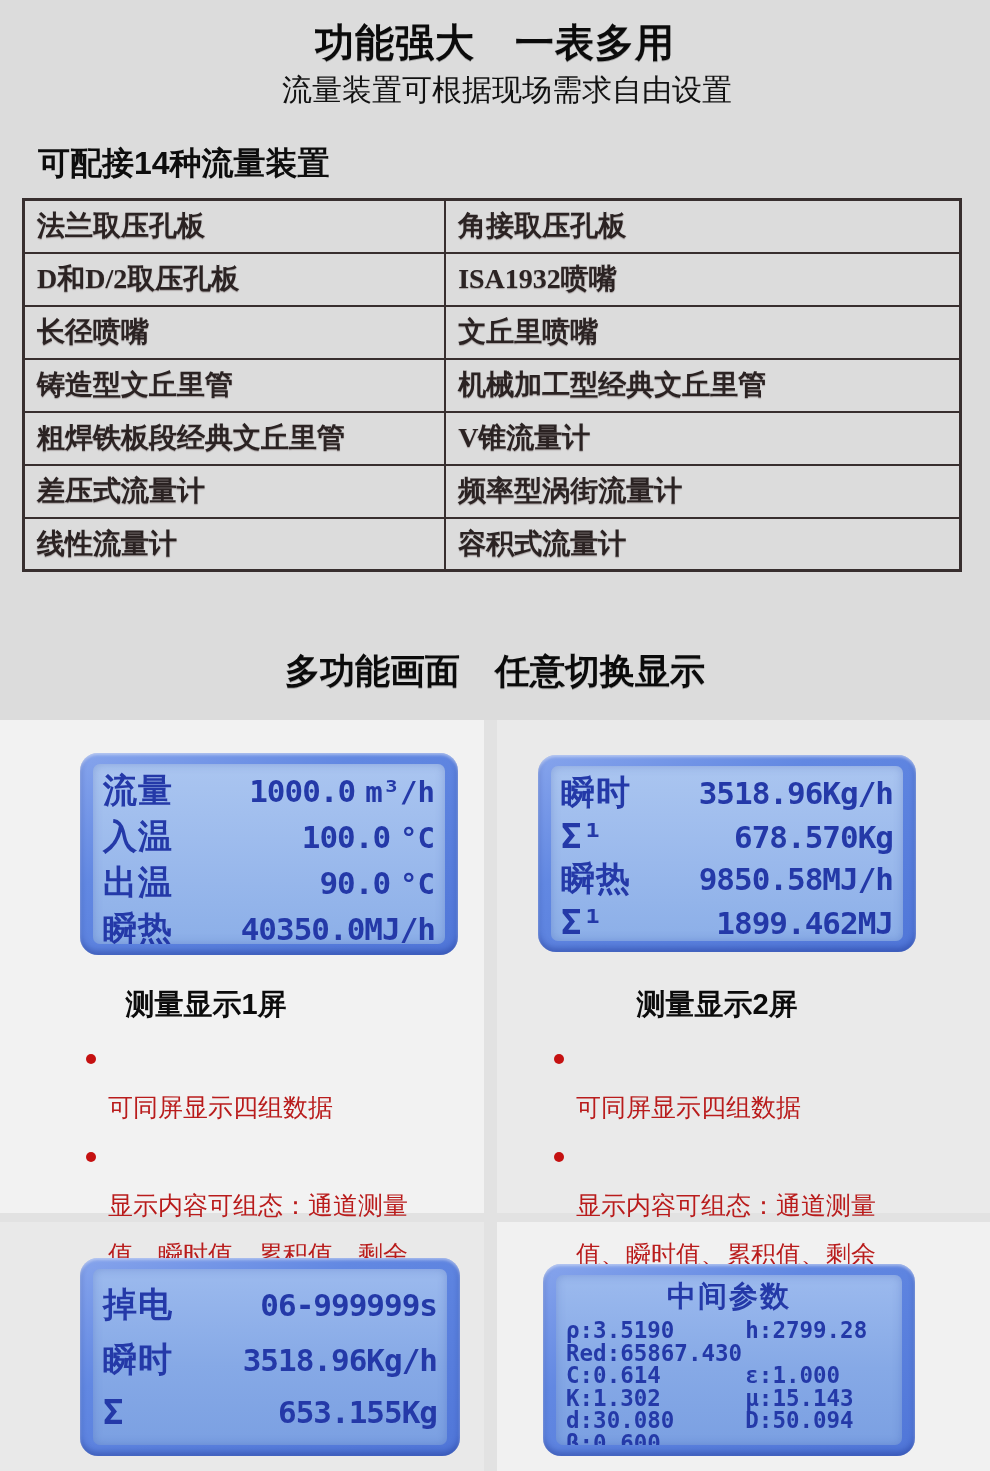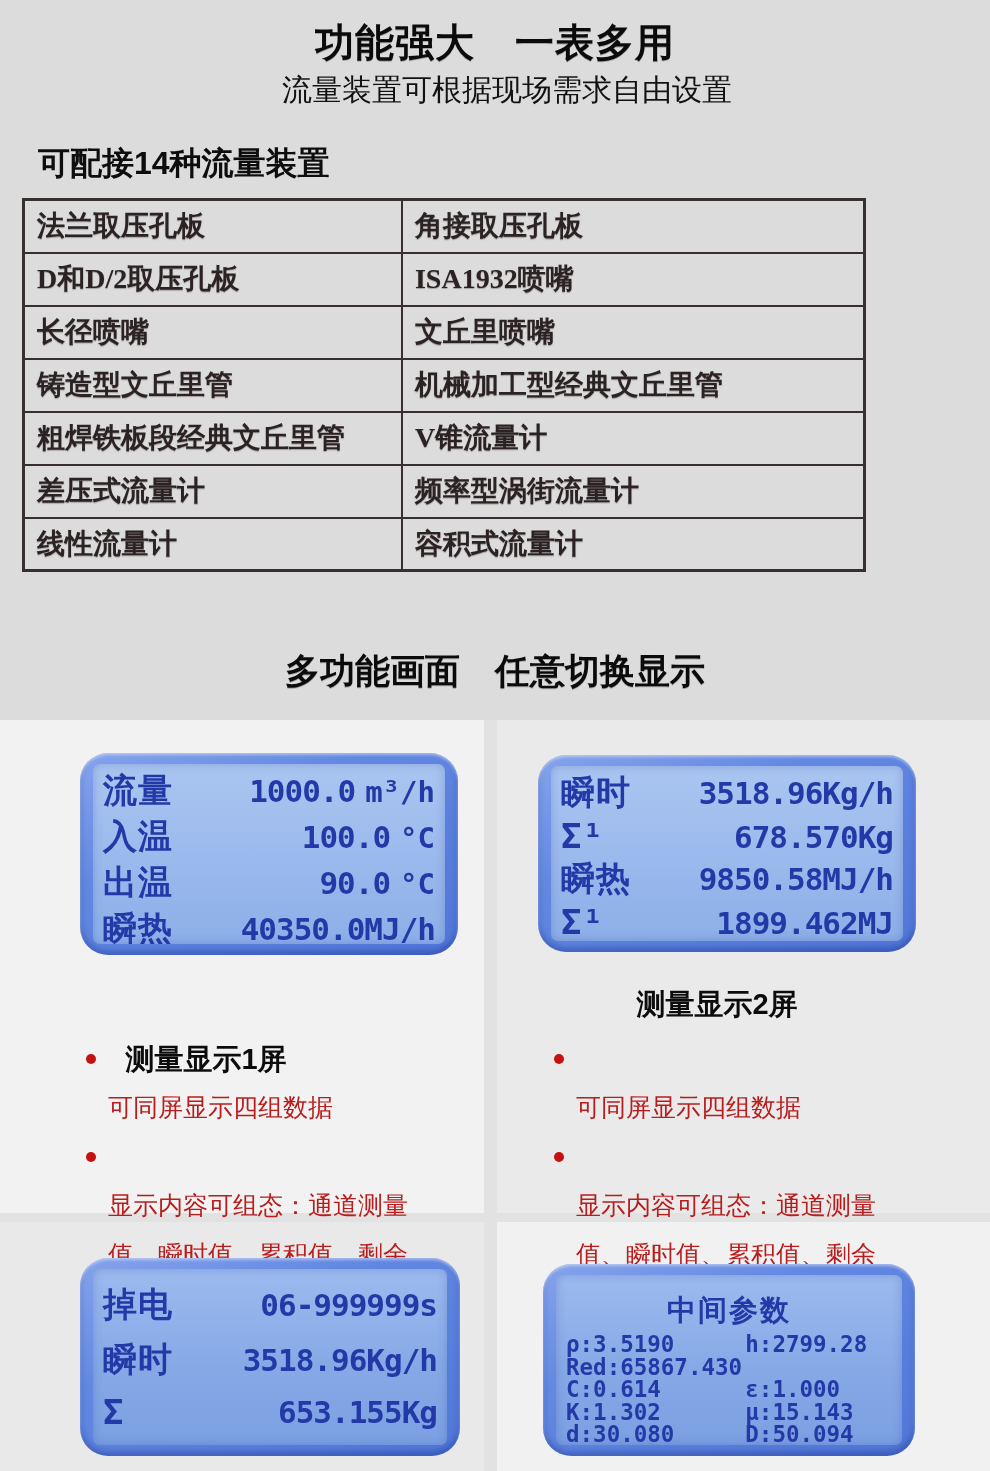--- a/index.html
+++ b/index.html
@@ -10,42 +10,42 @@
   
   .page-title { position:absolute; top:16px; left:0; width:990px; text-align:center;
                 font-size:39px; font-weight:bold; color:#0b0b0b; letter-spacing:1px;
                 text-shadow:0 1px 0 rgba(0,0,0,.25); }
   .page-subtitle { position:absolute; top:70px; left:0; width:990px; text-align:center;
                    font-size:30px; font-weight:500; color:#121212;padding-left:24px; }
   .table-section-title { position:absolute; top:142px; left:38px;
                          font-size:32px; font-weight:bold; color:#0d0d0d; }
 
   
-  table.device-table { position:absolute; top:198px; left:22px; width:844px;
+  table.device-table { position:absolute; top:198px; left:22px; width:940px;
                        border-collapse:collapse; table-layout:fixed;padding-left:12px; }
   .device-table td { border:2px solid #382f2f; height:53px; padding-left:12px;
                      font-family:"Liberation Serif", serif; font-weight:bold;
                      font-size:28px; color:#2b2323; text-shadow:0 1px 1px rgba(60,40,40,.35); }
   .device-table { border:3px solid #382f2f; }
   .device-table td.c0 { width:45%; }
 
   
   .section2-title { position:absolute; top:648px; left:0; width:990px; text-align:center;
                     font-size:35px; font-weight:bold; color:#0b0b0b;
                     text-shadow:0 1px 0 rgba(0,0,0,.25); }
 
   .lower-section { position:absolute; top:720px; left:0; width:990px; height:751px; background:#e2e2e2; }
   .panel { position:absolute; }
   .panel.tl { left:0;   top:0;   width:484px; height:493px; background:#f2f2f2; }
   .panel.tr { left:497px; top:0; width:493px; height:493px; background:#eaeaea; }
   .panel.bl { left:0;   top:502px; width:484px; height:249px; background:#e9e9e9; }
   .panel.br { left:497px; top:502px; width:493px; height:249px; background:#f1f1f1; }
 
   
-  .lcd { position:absolute; border-radius:28px; padding:11px 13px;
+  .lcd { position:absolute; border-radius:18px; padding:11px 13px;
          background:linear-gradient(155deg,#86a4ec 0%,#6288e2 35%,#5076d8 100%);
          box-shadow:inset 0 2px 3px rgba(255,255,255,.45), inset 0 -4px 6px rgba(10,30,120,.35); }
   .lcd-screen { width:100%; height:100%; border-radius:7px; overflow:hidden;
                 background:linear-gradient(180deg,#aac5f0 0%, #9ab9ec 55%, #8cafe8 100%);
                 box-shadow:inset 0 0 10px rgba(30,60,160,.25);
                 display:flex; flex-direction:column; justify-content:space-evenly;
                 padding:4px 10px;
                 font-family:"DejaVu Sans Mono", monospace; font-weight:bold; color:#2439a8; }
   .lcd.dark .lcd-screen { background:linear-gradient(180deg,#9cbaee 0%, #86a9e6 55%, #7ba0e2 100%); }
 
@@ -58,29 +58,29 @@
   .lcd-label { font-size:34px; letter-spacing:1px; }
   .lcd-value { flex:1; text-align:right; font-size:31px; letter-spacing:-1px; }
   .lcd-unit  { margin-left:10px; font-size:29px; }
   .lcd-unit:empty { margin-left:0; }
 
   .lcd3 .lcd-datetime { display:flex; flex-direction:column; justify-content:center;
                         font-size:17px; line-height:18px; letter-spacing:0; padding-left:4px;
                         text-align:left; }
   .lcd3 .lcd-line { align-items:center; }
 
-  .lcd4 .lcd-screen { justify-content:flex-start; padding-top:16px; }
+  .lcd4 .lcd-screen { justify-content:flex-start; padding-top:2px; }
   .lcd4-title { text-align:center; font-size:29px; letter-spacing:2px; margin-bottom:2px; }
   .lcd4-row { display:flex; font-size:22.5px; line-height:22.5px; letter-spacing:0; }
   .lcd4-row .l { width:55%; }
   .lcd4-row .r { width:45%; }
 
   
   .screen-caption { position:absolute; font-size:29px; font-weight:bold; color:#0c0c0c; text-align:center; }
-  .cap1 { left:0; top:1040px; width:412px; }
+  .cap1 { left:0; top:985px; width:412px; }
   .cap2 { left:497px; top:985px; width:440px; }
 
   .feature-list { position:absolute; width:392px; }
   .fl1 { left:86px;  top:1034px; }
   .fl2 { left:554px; top:1034px; }
   .feat { position:relative; padding-left:22px; font-size:25px; line-height:49px;
           color:#b91c1c; white-space:pre-line; }
   .dot { position:absolute; left:0; top:20px; width:10px; height:10px; border-radius:50%;
          background:#c51111; }
 </style>

